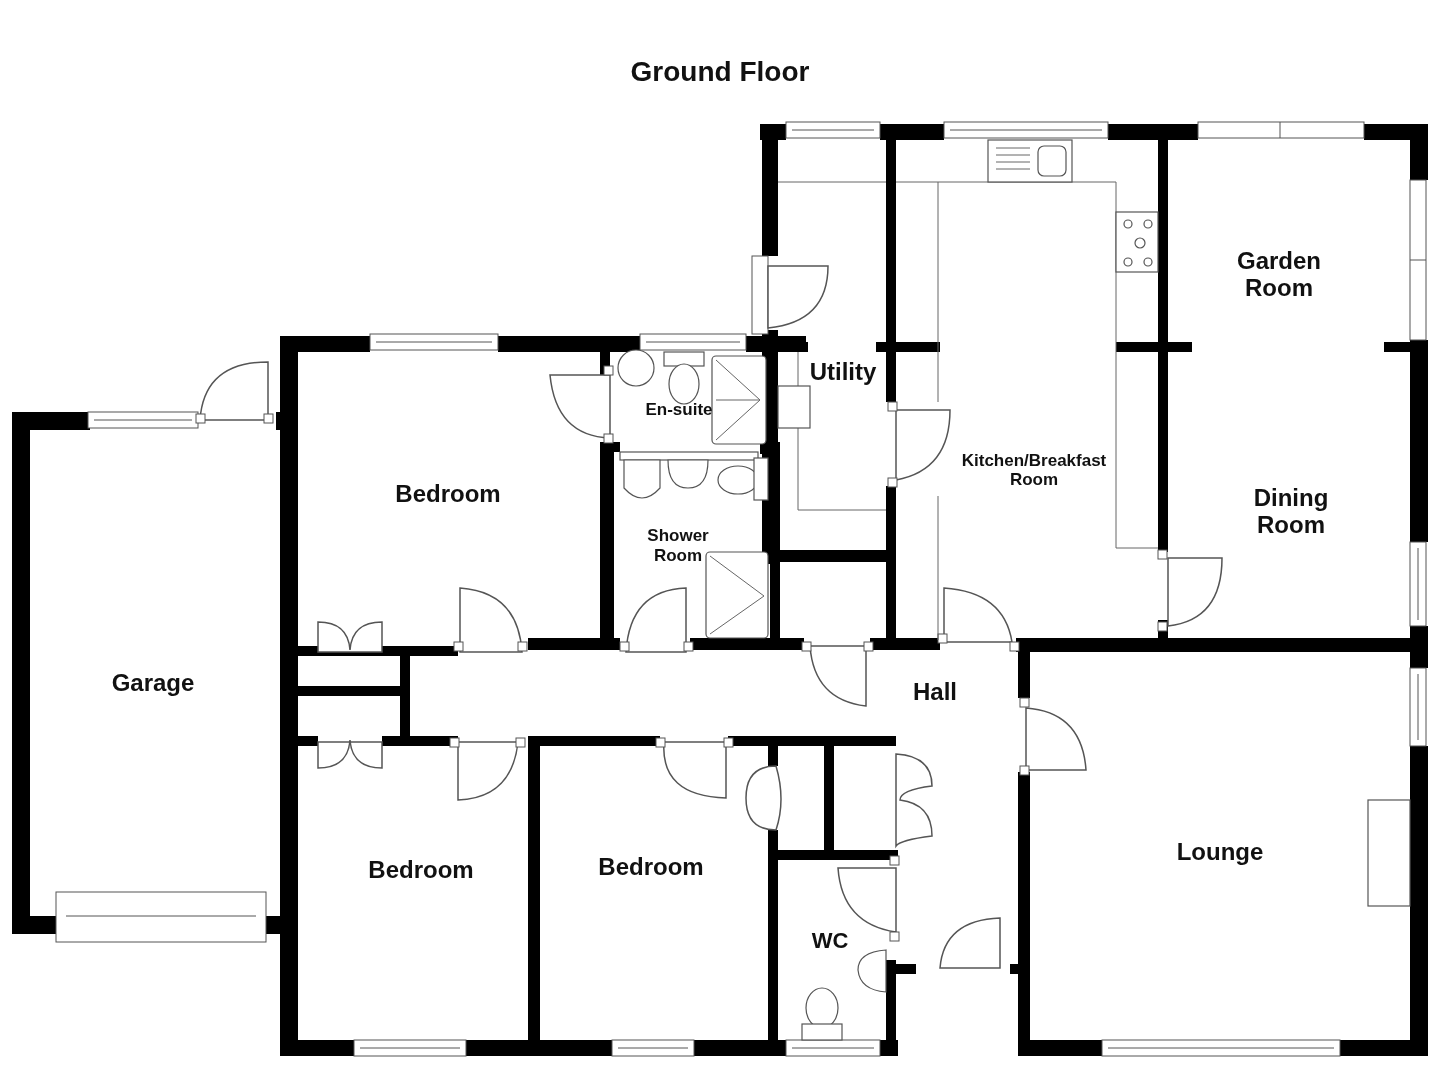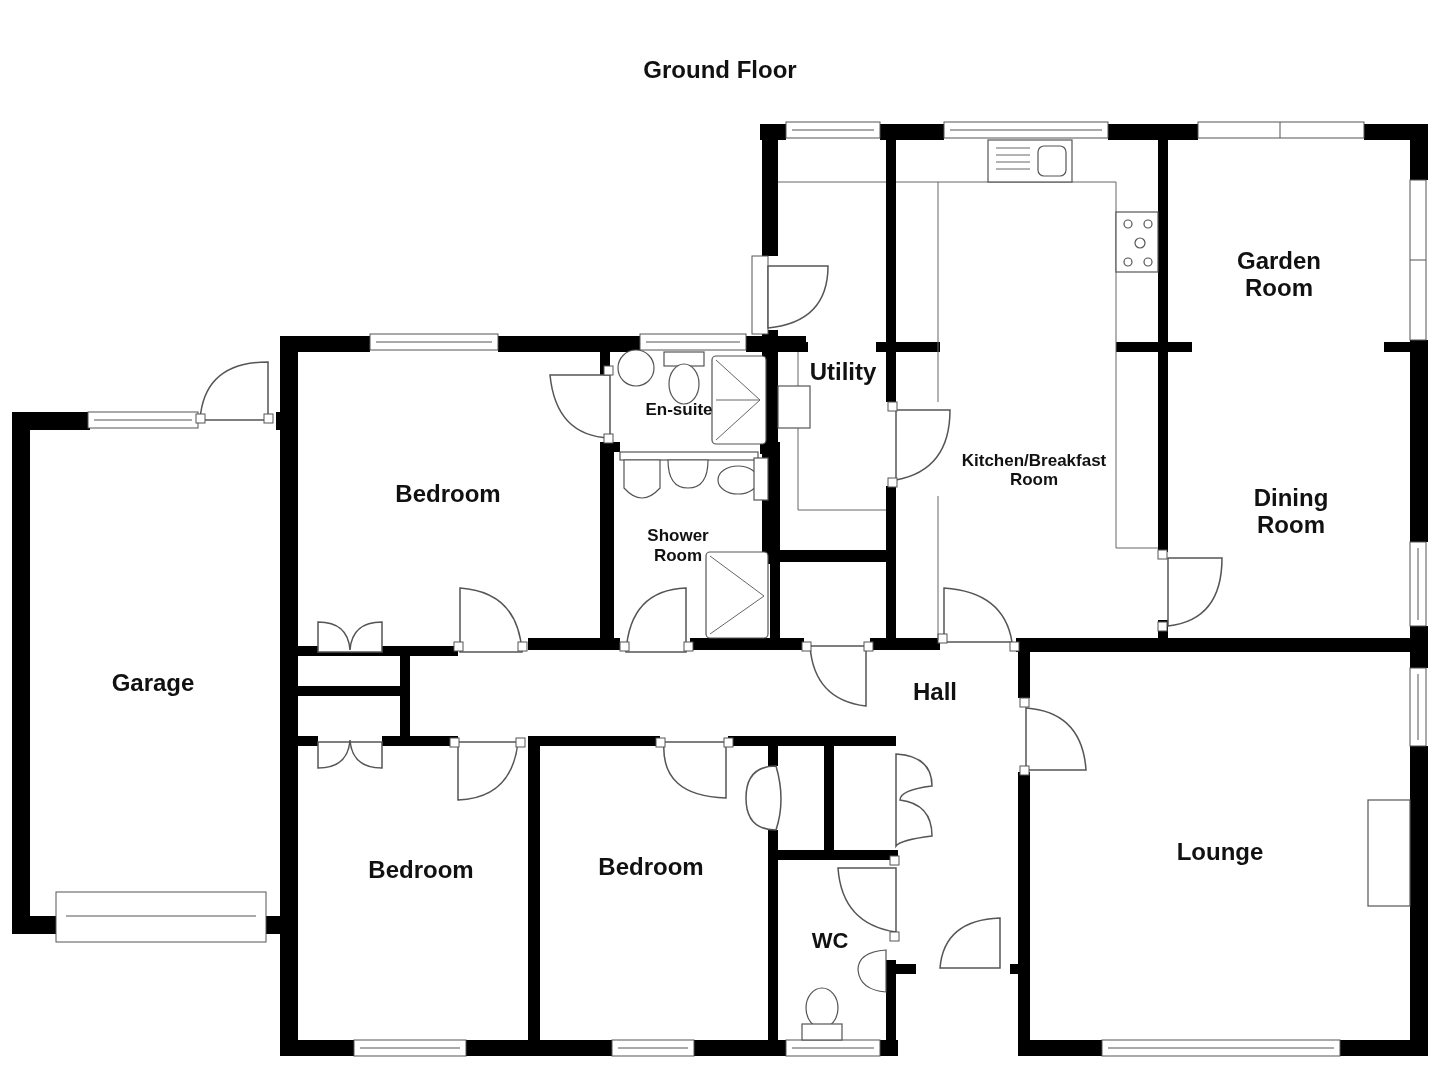--- a/index.html
+++ b/index.html
@@ -1,17 +1,17 @@
 <!DOCTYPE html>
 <html><head>
 <meta charset="utf-8">
 <style>
   html, body { margin:0; padding:0; background:#ffffff; }
   body { width:1440px; height:1080px; position:relative; overflow:hidden; font-family:"Liberation Sans", sans-serif; }
-  #title { position:absolute; left:0; width:1440px; top:56px; text-align:center; font-weight:bold; font-size:24px; color:#111; }
+  #title { position:absolute; left:0; width:1440px; top:56px; text-align:center; font-weight:bold; font-size:28px; color:#111; }
   svg { position:absolute; left:0; top:0; }
   .lbl { font-family:"Liberation Sans", sans-serif; font-weight:bold; fill:#111; text-anchor:middle; }
   .w { fill:#000; }
   .win { fill:#fff; stroke:#555; stroke-width:1; }
   .winl { fill:none; stroke:#555; stroke-width:1; }
   .arc { fill:#fff; stroke:#555; stroke-width:1.5; }
   .jamb { fill:#fff; stroke:#555; stroke-width:1; }
   .fix { fill:#fff; stroke:#555; stroke-width:1.2; }
   .ln { fill:none; stroke:#666; stroke-width:1; }
 </style>

